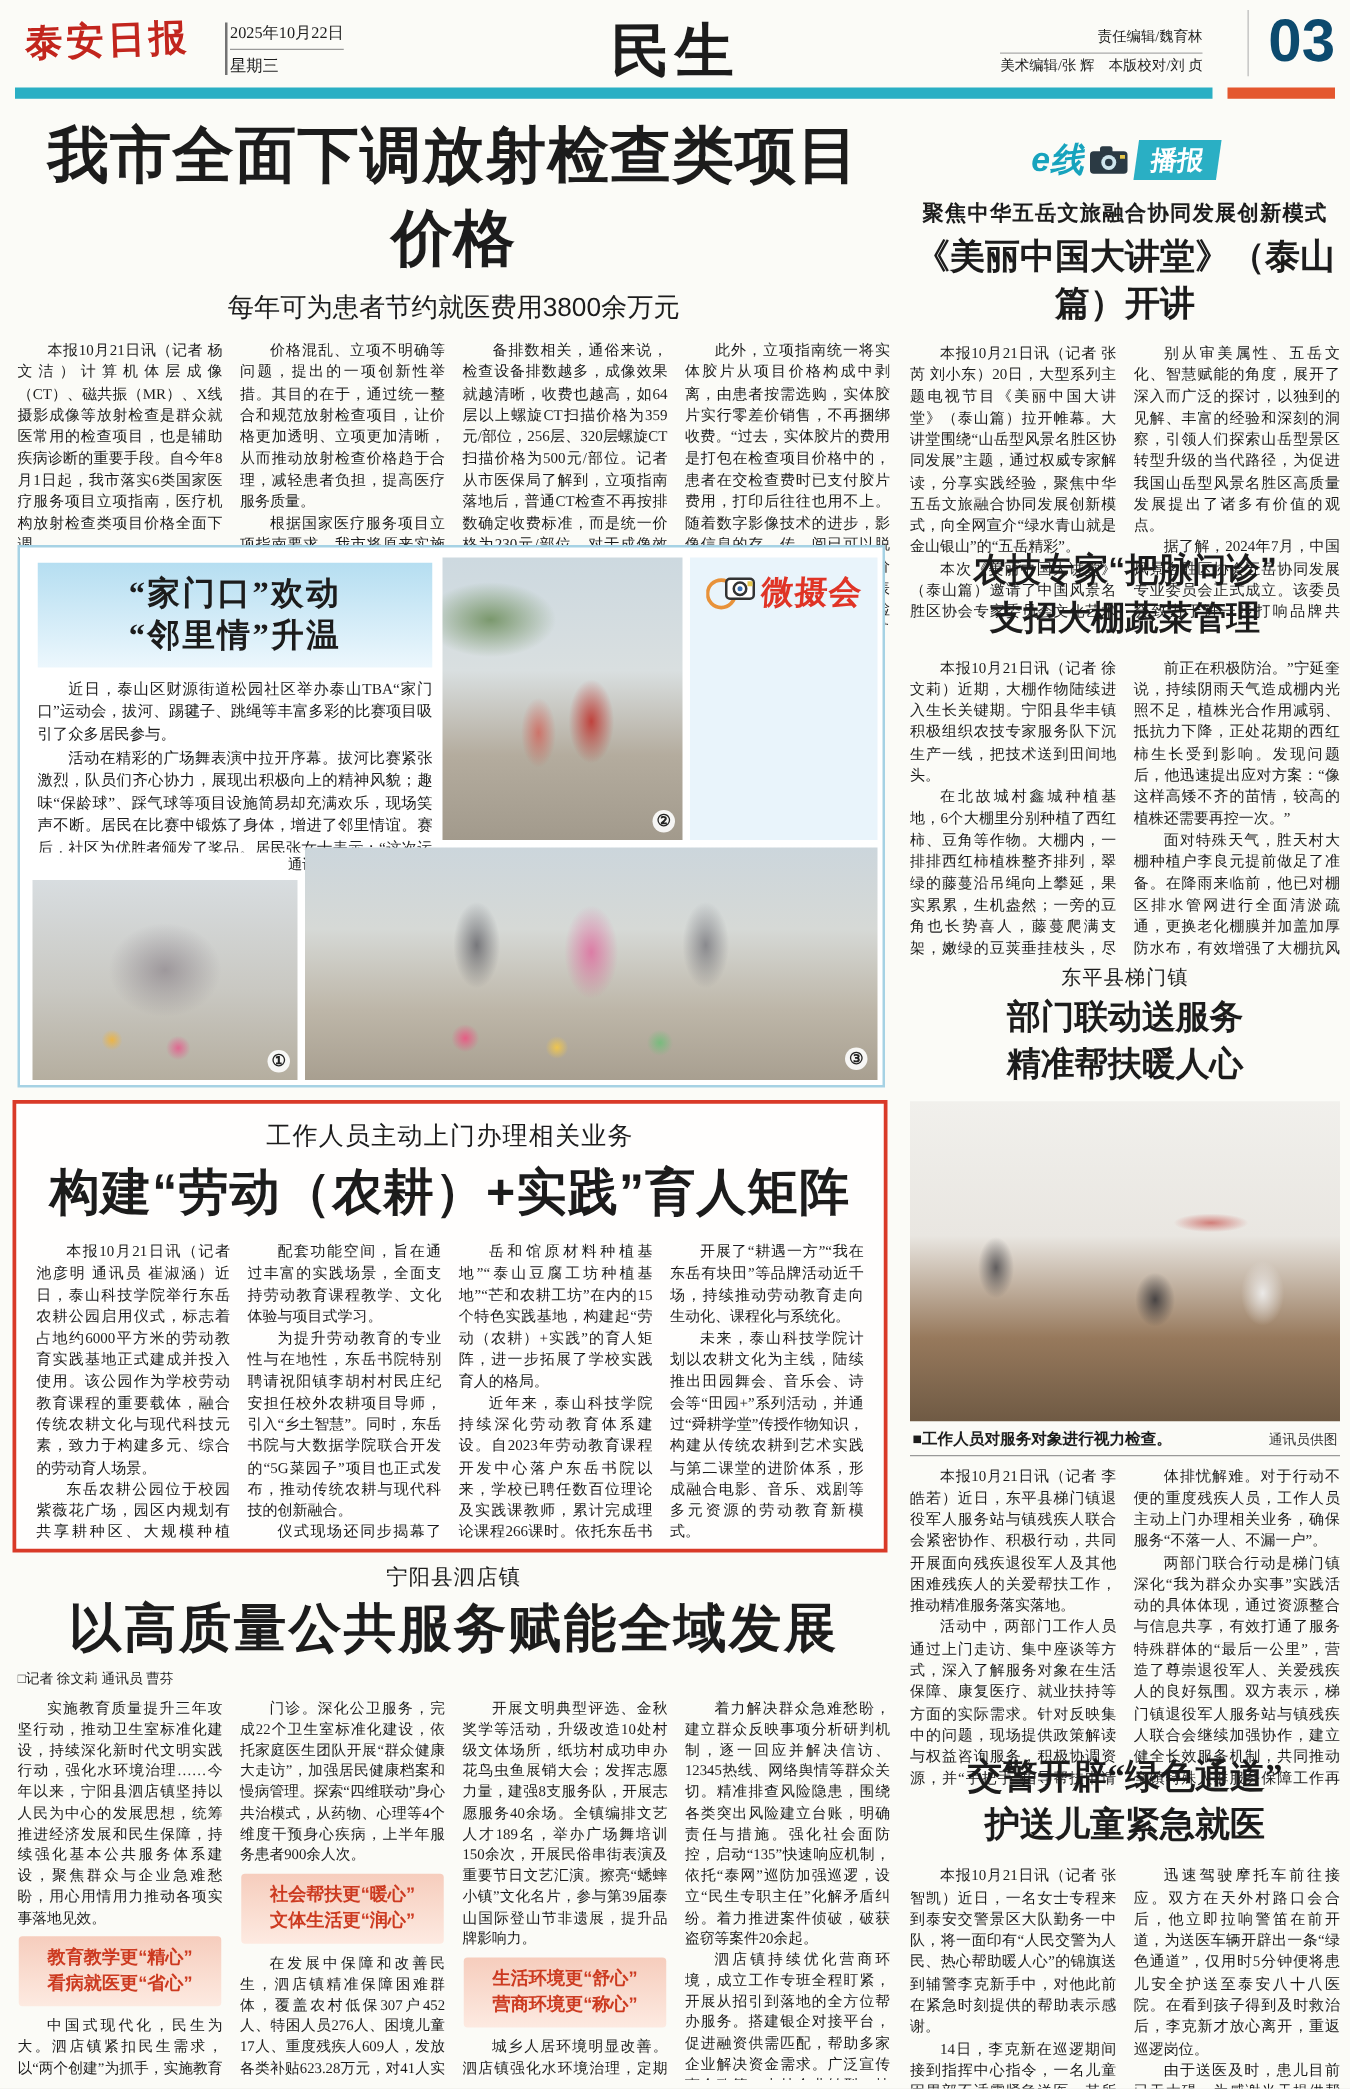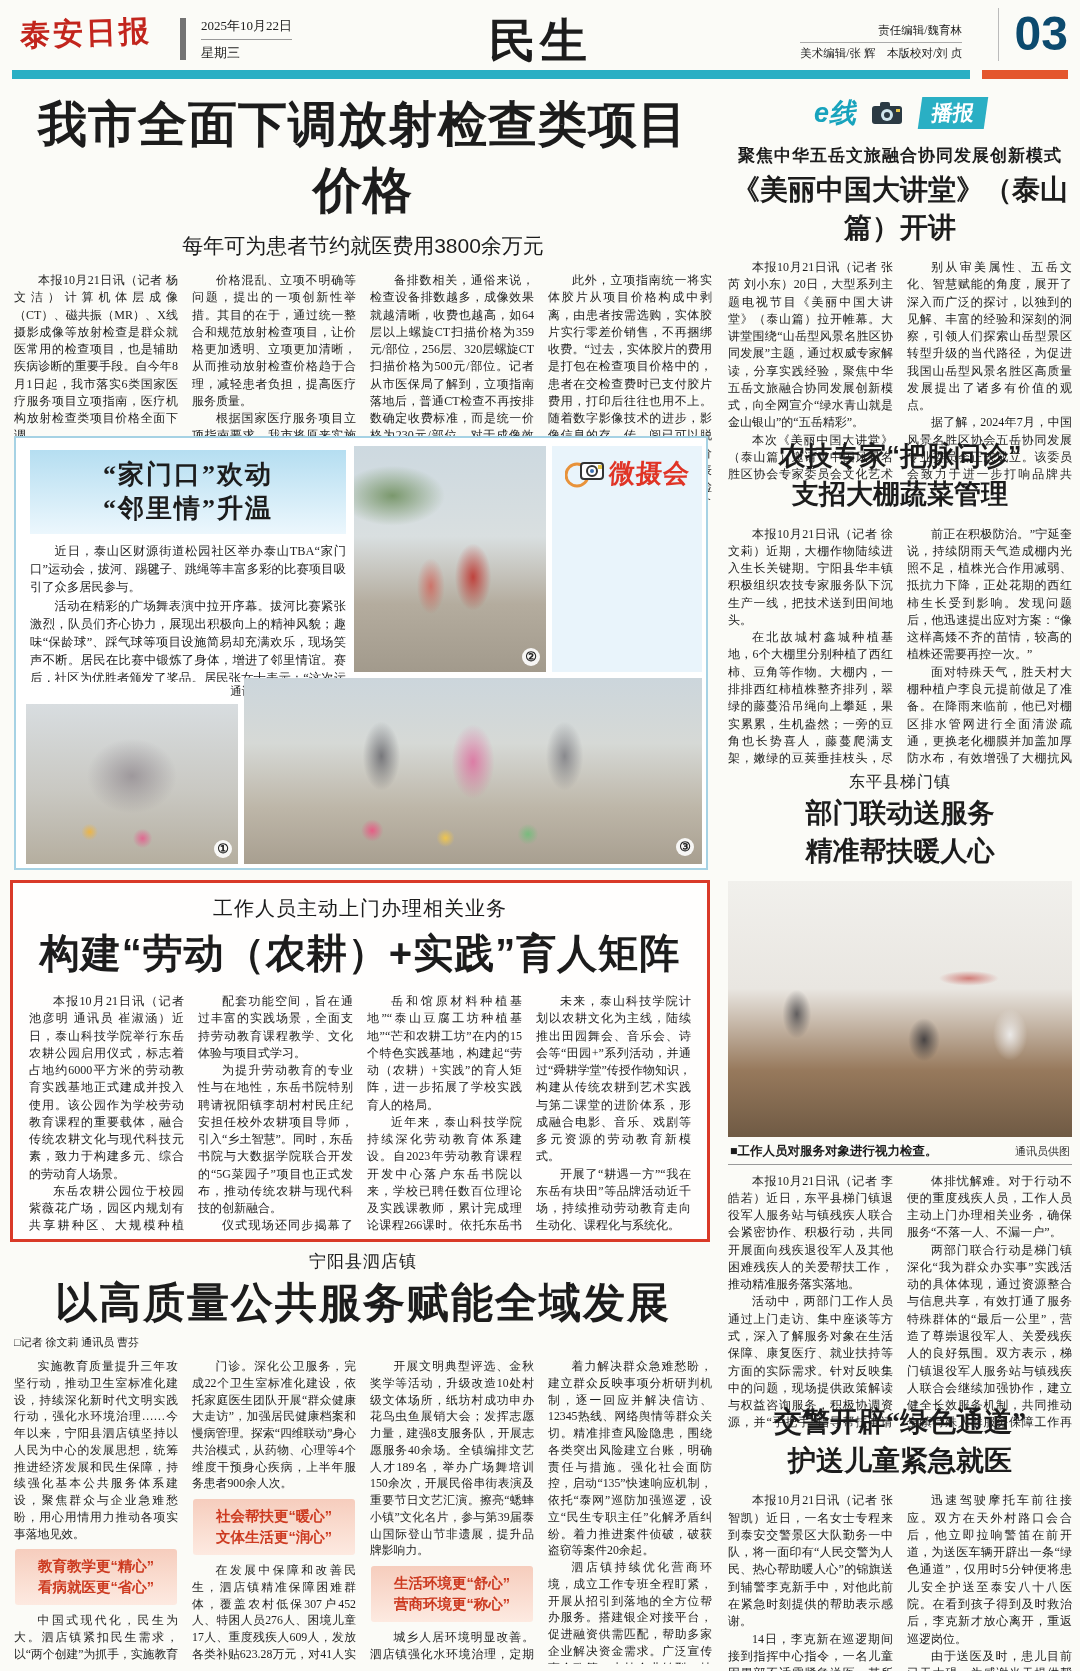--- a/index.html
+++ b/index.html
@@ -9,22 +9,22 @@
     background:#fbfbf7; overflow:hidden; color:#1c1c1c;
     font-family:"Liberation Serif","DejaVu Serif",serif;
   }
   .hd-sans { font-family:"Liberation Sans","DejaVu Sans",sans-serif; }
 
   
   .masthead { position:absolute; left:0; top:0; width:100%; height:86px; }
   .paper-logo { position:absolute; left:20px; top:16px; width:145px;
     font-size:30px; font-weight:900; color:#c2251d; letter-spacing:3px;
     font-family:"Liberation Serif",serif; transform:rotate(-2deg); line-height:1.1;}
-  .date-block { position:absolute; left:180px; top:18px; border-left:6px solid #737373;
-    padding-left:15px; font-size:13px; line-height:1.2; }
+  .date-block { position:absolute; left:180px; top:18px; border-left:2px solid #737373;
+    padding-left:2px; font-size:13px; line-height:1.2; }
   .date-line { display:block; padding-bottom:5px; border-bottom:1px solid #999; margin-bottom:5px;}
   .section-title { position:absolute; left:50%; top:10px; transform:translateX(-50%);
     font-size:47px; font-weight:900; letter-spacing:4px; }
   .editors { position:absolute; right:118px; top:24px; text-align:right; font-size:11.5px; line-height:1.2;}
   .editors .e1 { display:block; padding-bottom:4px; border-bottom:1px solid #aaa; margin-bottom:4px;}
   .page-num { position:absolute; right:12px; top:8px; font-size:48px; font-weight:900;
     color:#0c4a6e; border-left:1px solid #bbb; padding-left:16px; line-height:1.1;}
   .bar-teal { position:absolute; left:12px; top:70px; width:958px; height:9px; background:#2aafc4; }
   .bar-orange { position:absolute; right:12px; top:70px; width:86px; height:9px; background:#e4572e; }
 
@@ -38,21 +38,21 @@
     color:#222; font-weight:700;}
 
   
   #radiology { position:absolute; left:14px; top:92px; width:698px; }
   #radiology h1 { font-size:49px; font-weight:900; text-align:center; letter-spacing:1px; }
   #radiology .subhead { text-align:center; font-size:21px; margin:8px 0 12px; font-weight:400;}
   #radiology .bodycols { height:228px; }
 
   
   #eline { position:absolute; left:728px; top:92px; width:344px; }
-  .eline-badge { display:flex; align-items:center; justify-content:center; gap:14px; height:42px;}
+  .eline-badge { display:flex; align-items:center; justify-content:center; gap:3px; height:42px;margin-top:15px;}
   .eline-e { color:#17a3bd; font-size:27px; font-weight:900; font-style:italic;
     font-family:"Liberation Sans",sans-serif;}
   .eline-bo { background:#2aafc4; color:#fff; font-size:21px; font-weight:800;
     padding:2px 12px; transform:skewX(-8deg); font-family:"Liberation Sans",sans-serif;}
   #eline .kicker { margin-top:10px; font-weight:700; }
   #eline h2 { font-size:28px; font-weight:900; text-align:center; margin:4px 0 12px; letter-spacing:0px;}
   #eline .bodycols { height:225px; }
 
   
   #photo-box { position:absolute; left:14px; top:436px; width:694px; height:434px;
@@ -255,22 +255,22 @@
       <div class="col">
           <p>配套功能空间，旨在通过丰富的实践场景，全面支持劳动教育课程教学、文化体验与项目式学习。</p>
           <p>为提升劳动教育的专业性与在地性，东岳书院特别聘请祝阳镇李胡村村民庄纪安担任校外农耕项目导师，引入“乡土智慧”。同时，东岳书院与大数据学院联合开发的“5G菜园子”项目也正式发布，推动传统农耕与现代科技的创新融合。</p>
           <p>仪式现场还同步揭幕了包括“东</p>
         </div>
       <div class="col">
           <p>岳和馆原材料种植基地”“泰山豆腐工坊种植基地”“芒和农耕工坊”在内的15个特色实践基地，构建起“劳动（农耕）+实践”的育人矩阵，进一步拓展了学校实践育人的格局。</p>
           <p>近年来，泰山科技学院持续深化劳动教育体系建设。自2023年劳动教育课程开发中心落户东岳书院以来，学校已聘任数百位理论及实践课教师，累计完成理论课程266课时。依托东岳书院与完满教育平台，学校</p>
         </div>
       <div class="col">
+          <p>开展了“耕遇一方”“我在东岳有块田”等品牌活动近千场，持续推动劳动教育走向生动化、课程化与系统化。</p>
           <p>未来，泰山科技学院计划以农耕文化为主线，陆续推出田园舞会、音乐会、诗会等“田园+”系列活动，并通过“舜耕学堂”传授作物知识，构建从传统农耕到艺术实践与第二课堂的进阶体系，形成融合电影、音乐、戏剧等多元资源的劳动教育新模式。</p>
-          <p>开展了“耕遇一方”“我在东岳有块田”等品牌活动近千场，持续推动劳动教育走向生动化、课程化与系统化。</p>
         </div>
     </div>
   </div>
 
   <div id="sidian">
     <div class="kicker">宁阳县泗店镇</div>
     <h2>以高质量公共服务赋能全域发展</h2>
     <div class="byline">□记者 徐文莉 通讯员 曹芬</div>
     <div class="bodycols">
       <div class="col">

